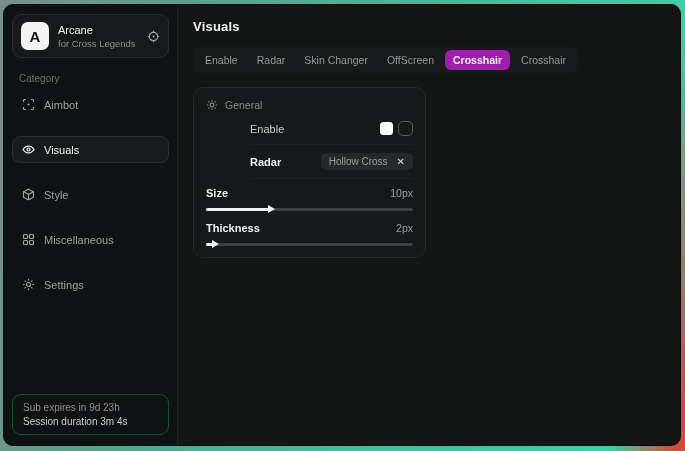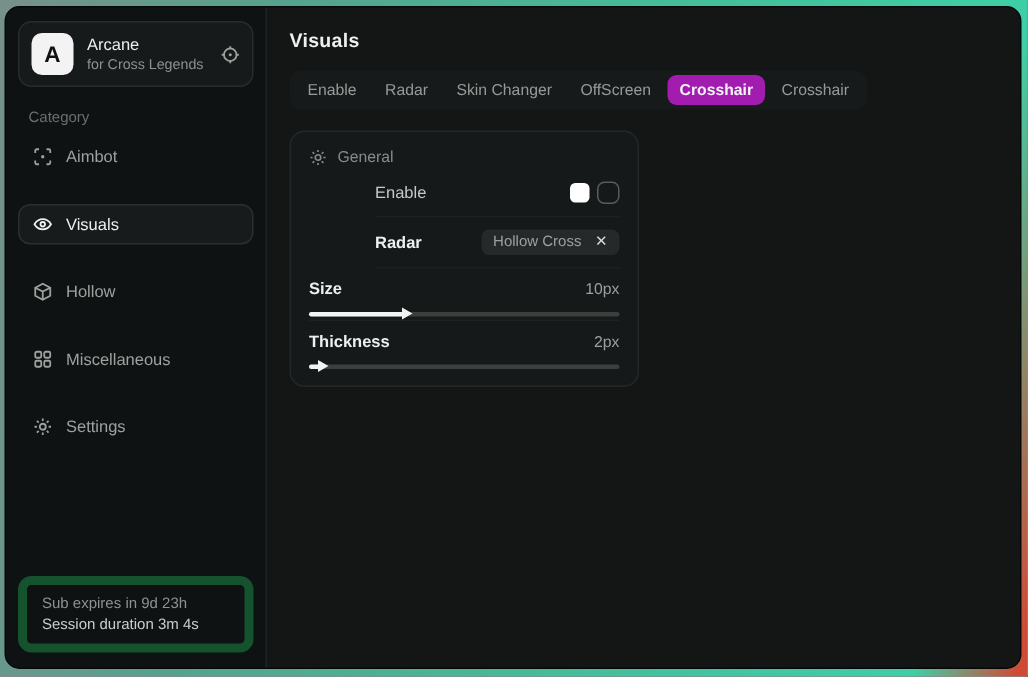--- a/index.html
+++ b/index.html
@@ -35,21 +35,21 @@
   .nav { display:flex; flex-direction:column; gap:18px; }
   .nav-item {
     display:flex; align-items:center; gap:9px; padding:6px 9px;
     border-radius:8px; color:#9da29f; font-size:11px;
     border:1px solid transparent; cursor:pointer;
   }
   .nav-item.active { background:#181b1b; border-color:#2b2f2f; color:#eef0ef; }
   .nav-item .ico { display:flex; width:13px; justify-content:center; }
   .sb-spacer { flex:1; }
   .footer-card {
-    border:6px solid #14532d; border-radius:9px; padding:7px 10px;
+    border:1px solid #14532d; border-radius:9px; padding:7px 10px;
     display:flex; flex-direction:column; gap:3px;margin-top:24px;
   }
   .footer-line1 { font-size:10px; color:#8d928f; }
   .footer-line2 { font-size:10px; color:#c9cdcb; }
   
   .main { flex:1; padding:14px 15px; display:flex; flex-direction:column; background:#141616; }
   .main-title { font-size:13px; font-weight:bold; color:#eef0ef; letter-spacing:.2px; }
   .tabbar {
     margin-top:13px; display:flex; align-items:center; gap:3px;
     background:#171a1a; border-radius:8px; padding:3px 4px; width:fit-content;
@@ -135,21 +135,21 @@
           </span>
           <span>Visuals</span>
         </div>
         <div class="nav-item">
           <span class="ico">
             <svg width="13" height="13" viewBox="0 0 13 13" fill="none" stroke="currentColor" stroke-width="1.2">
               <path d="M6.5 1.2 11.5 3.8v5.4L6.5 11.8 1.5 9.2V3.8z"></path>
               <path d="M1.5 3.8 6.5 6.4l5-2.6M6.5 6.4v5.4"></path>
             </svg>
           </span>
-          <span>Hollow</span>
+          <span>Style</span>
         </div>
         <div class="nav-item">
           <span class="ico">
             <svg width="13" height="13" viewBox="0 0 13 13" fill="none" stroke="currentColor" stroke-width="1.2">
               <rect x="1.5" y="1.5" width="4" height="4" rx="1"></rect>
                 <rect x="7.5" y="1.5" width="4" height="4" rx="1"></rect>
               <rect x="1.5" y="7.5" width="4" height="4" rx="1"></rect>
                 <rect x="7.5" y="7.5" width="4" height="4" rx="1"></rect>
             </svg>
           </span>

